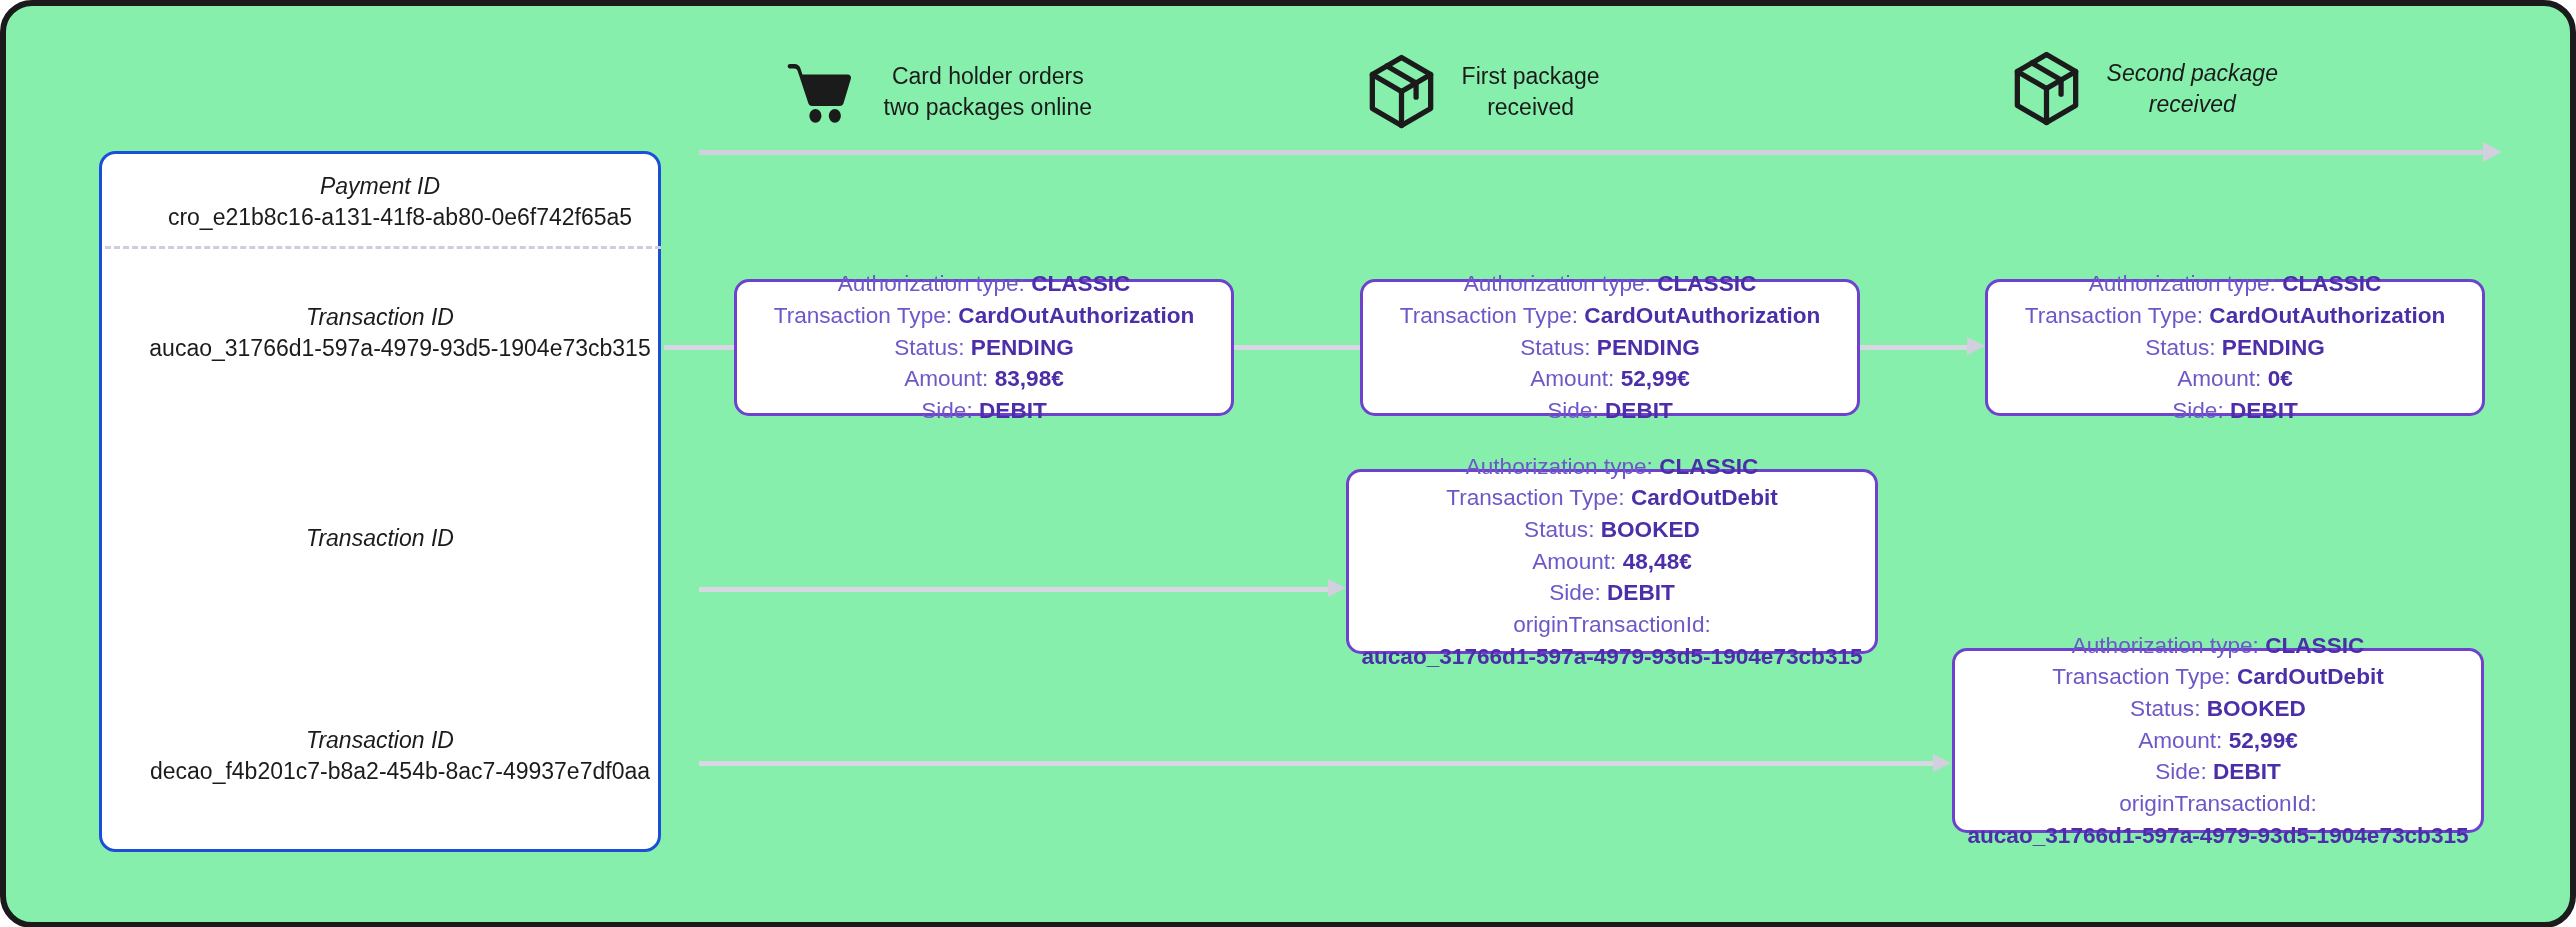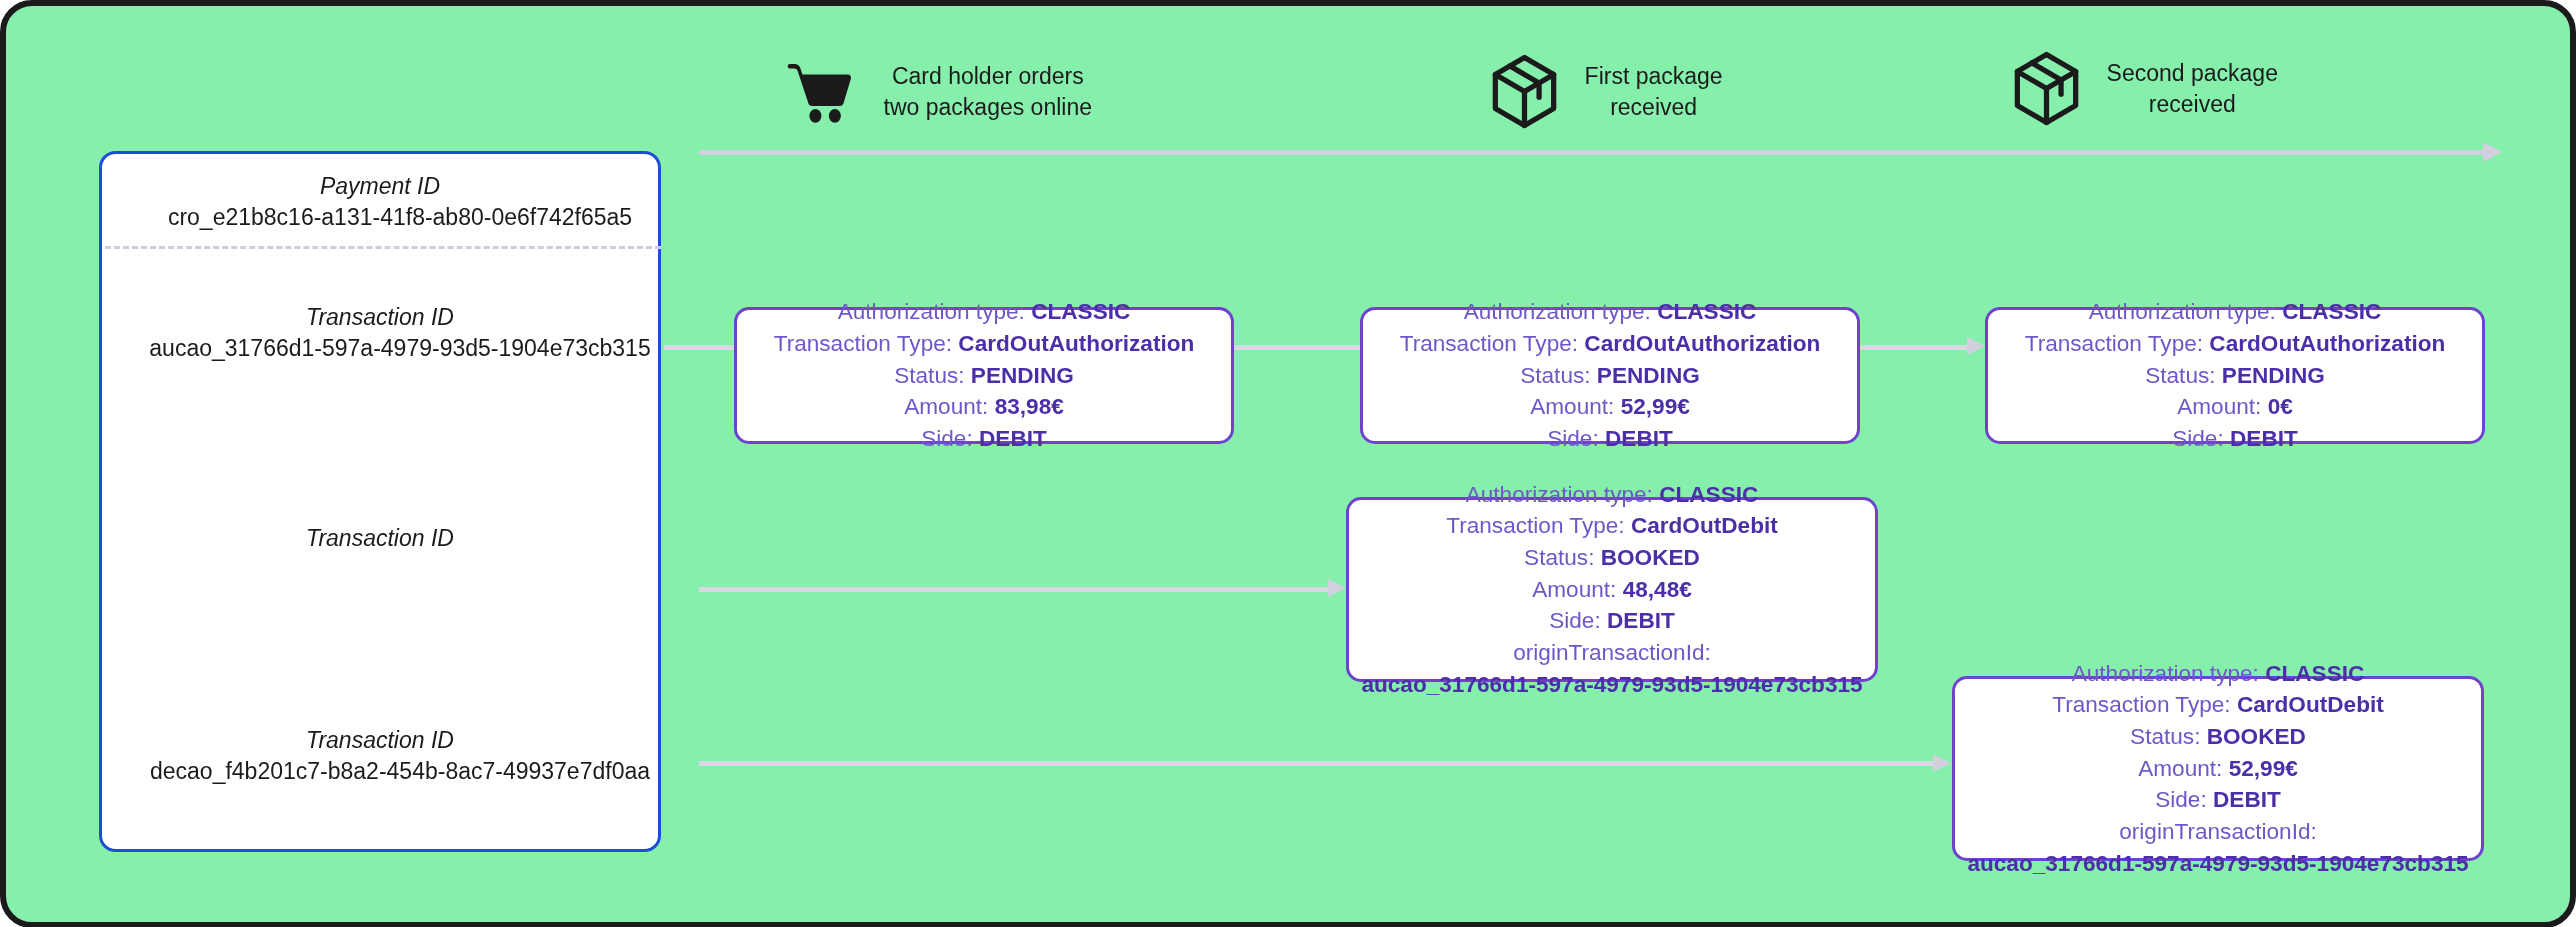--- a/index.html
+++ b/index.html
@@ -28,22 +28,22 @@
     border-top:10.5px solid transparent;
     border-bottom:10.5px solid transparent;
     border-left:19.6px solid #d2d0de;
   }
   .milestone{position:absolute;display:flex;align-items:center;gap:19.6px;}
   .ms-icon{width:81px;height:81px;flex:0 0 81px;}
   .ms-label{
     font-size:23px;color:#1b1b1b;line-height:1.32;text-align:center;white-space:pre-line;
   }
   .ms1{left:777px;top:45px;}
-  .ms2{left:1478px;top:45px;}
-  .ms3{left:2000px;top:42px;}
+  .ms2{left:1355px;top:45px;}
+  .ms3{left:2000px;top:42px;font-style:italic;}
 
   
   .payment-panel{
     position:absolute;left:93px;top:145px;width:562px;height:701px;
     box-sizing:border-box;
     border:3px solid #1d4ed8;border-radius:16.6px;background:#fff;
   }
   .panel-section{
     position:absolute;left:0;width:100%;text-align:center;
     color:#1b1b1b;
@@ -70,21 +70,20 @@
 
   
   .card{
     position:absolute;box-sizing:border-box;
     border:3px solid #6f41cf;border-radius:15px;background:#fff;
     display:flex;flex-direction:column;justify-content:center;align-items:center;
     color:#6f57c8;
     font-size:22.6px;line-height:1.40;
     text-align:center;
     padding:7.5px 10.5px;
-    margin-top:28px;
   }
   .card .row{white-space:nowrap;}
   .card .row b{color:#4b2ea8;font-weight:bold;}
   .card .origin-label{color:#6f57c8;}
   .card .origin-val{color:#4b2ea8;font-weight:bold;white-space:nowrap;}
 
   .card-auth1{left:728px;top:273px;width:500px;height:137px;}
   .card-auth2{left:1354px;top:273px;width:500px;height:137px;}
   .card-auth3{left:1979px;top:273px;width:500px;height:137px;}
   .card-debit1{left:1340px;top:463px;width:532px;height:185px;}

